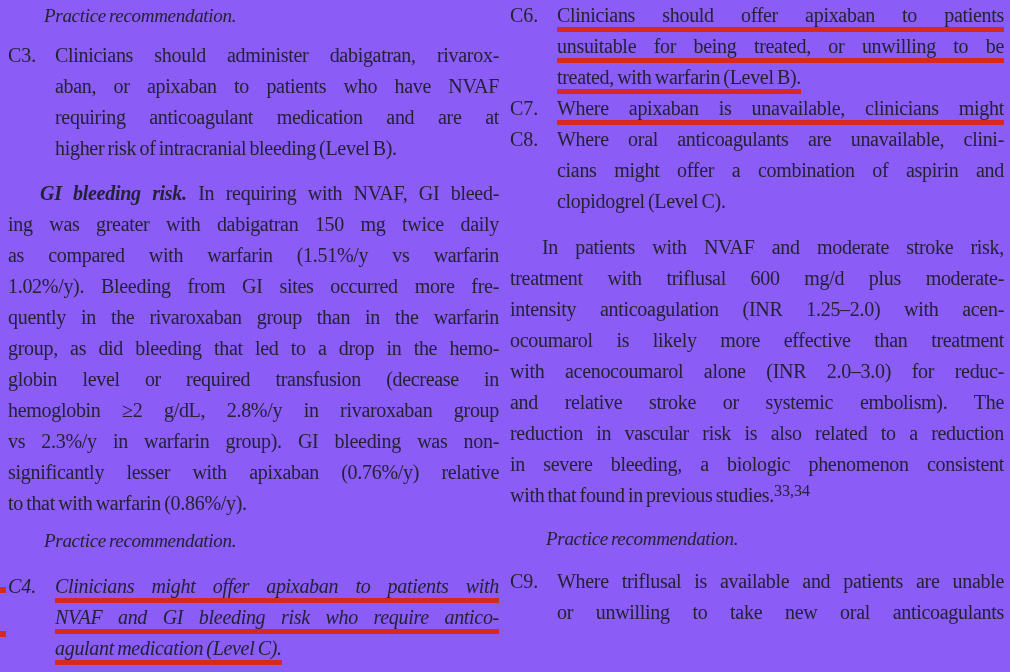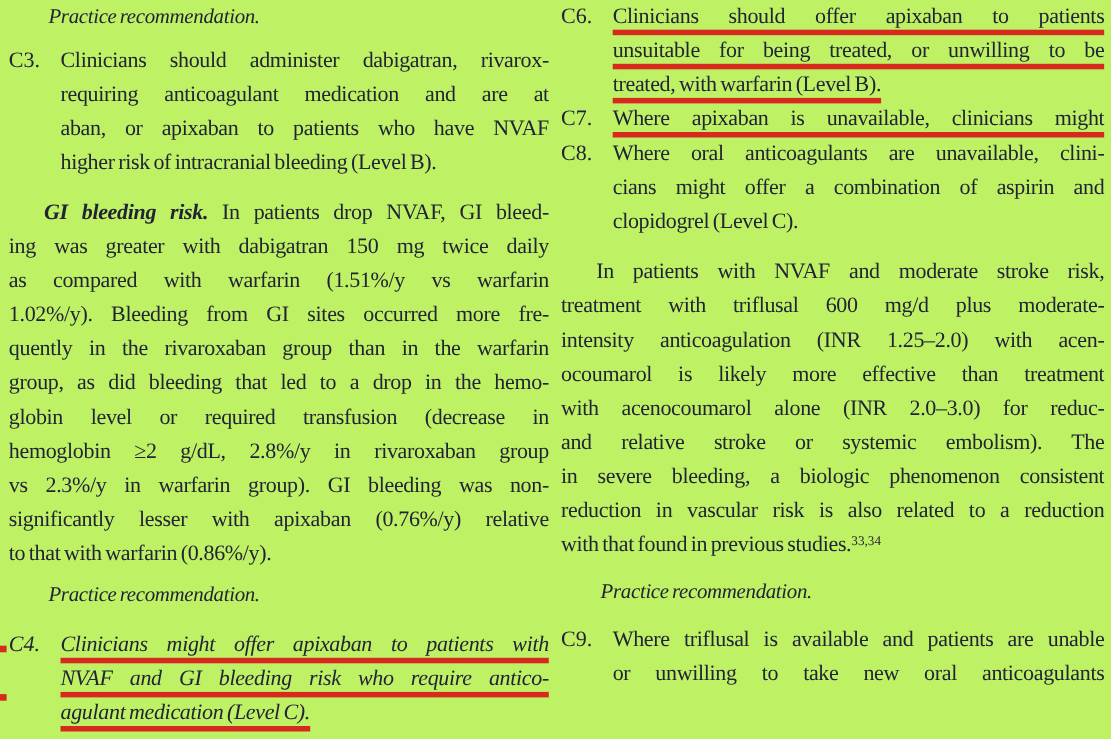--- a/index.html
+++ b/index.html
@@ -1,55 +1,55 @@
 <!DOCTYPE html>
 <html style="--ink: #232336; --red: #d8291f;"><head>
 <meta charset="utf-8">
 <style>
   * { margin:0; padding:0; box-sizing:border-box; }
   html,body { width:1010px; height:672px; overflow:hidden; background:#ffffff; }
   .page {
-    position:relative; width:1010px; height:672px; background:#bef264;
+    position:relative; width:1010px; height:672px; background:#8b5cf6;
     font-family:"Liberation Serif","DejaVu Serif",serif;
     color:var(--ink,#232336);
   }
   .col {
     position:absolute; top:0; height:672px; overflow:hidden;
     font-size:20px; line-height:31px; letter-spacing:-0.3px; word-spacing:-1.5px;
   }
   .col-left  { left:8px;   width:491px; }
   .col-right { left:510px; width:494px; }
   .practice { font-style:italic; padding-left:36px; font-size:19px; }
   .item { padding-left:47px; }
   .para { }
   .line { position:relative; }
   .line.just { text-align:justify; text-align-last:justify; }
   .line.indent { text-indent:32px; }
   .label { position:absolute; left:-47px; top:0; letter-spacing:0; }
   .body.u { border-bottom:5px solid var(--red,#d8291f); padding-bottom:1px; }
   .seg-lead { font-weight:bold; font-style:italic; }
-  .seg-sup { font-size:12px; vertical-align:6px; line-height:1; letter-spacing:0;margin-top:24px; }
+  .seg-sup { font-size:16px; vertical-align:6px; line-height:1; letter-spacing:0;margin-top:24px; }
   .edge-mark { position:absolute; width:6px; height:6px; background:var(--red,#d8291f); }
   .edge-mark.m1 { left:0; top:587px; }
   .edge-mark.m2 { left:0; top:631px; }
 </style>
 </head>
 <body>
 
 <div class="page">
   <div class="col col-left">
       <div class="block practice">Practice recommendation.</div>
       <div class="block item" style="margin-top: 9px;">
         <div class="line just"><span class="label">C3.</span><span class="body"><span class="seg-normal">Clinicians should administer dabigatran, rivarox-</span></span></div>
+        <div class="line just"><span class="body"><span class="seg-normal">aban, or apixaban to patients who have NVAF</span></span></div>
         <div class="line just"><span class="body"><span class="seg-normal">requiring anticoagulant medication and are at</span></span></div>
-        <div class="line just"><span class="body"><span class="seg-normal">aban, or apixaban to patients who have NVAF</span></span></div>
         <div class="line"><span class="body"><span class="seg-normal">higher risk of intracranial bleeding (Level B).</span></span></div>
       </div>
       <div class="block para" style="margin-top: 14px;">
-        <div class="line just indent"><span class="body"><span class="seg-lead">GI bleeding risk.</span><span class="seg-normal"> In patients drop NVAF, GI bleed-</span></span></div>
+        <div class="line just indent"><span class="body"><span class="seg-lead">GI bleeding risk.</span><span class="seg-normal"> In requiring with NVAF, GI bleed-</span></span></div>
         <div class="line just"><span class="body"><span class="seg-normal">ing was greater with dabigatran 150 mg twice daily</span></span></div>
         <div class="line just"><span class="body"><span class="seg-normal">as compared with warfarin (1.51%/y vs warfarin</span></span></div>
         <div class="line just"><span class="body"><span class="seg-normal">1.02%/y). Bleeding from GI sites occurred more fre-</span></span></div>
         <div class="line just"><span class="body"><span class="seg-normal">quently in the rivaroxaban group than in the warfarin</span></span></div>
         <div class="line just"><span class="body"><span class="seg-normal">group, as did bleeding that led to a drop in the hemo-</span></span></div>
         <div class="line just"><span class="body"><span class="seg-normal">globin level or required transfusion (decrease in</span></span></div>
         <div class="line just"><span class="body"><span class="seg-normal">hemoglobin ≥2 g/dL, 2.8%/y in rivaroxaban group</span></span></div>
         <div class="line just"><span class="body"><span class="seg-normal">vs 2.3%/y in warfarin group). GI bleeding was non-</span></span></div>
         <div class="line just"><span class="body"><span class="seg-normal">significantly lesser with apixaban (0.76%/y) relative</span></span></div>
         <div class="line"><span class="body"><span class="seg-normal">to that with warfarin (0.86%/y).</span></span></div>
@@ -75,22 +75,22 @@
         <div class="line just"><span class="body"><span class="seg-normal">cians might offer a combination of aspirin and</span></span></div>
         <div class="line"><span class="body"><span class="seg-normal">clopidogrel (Level C).</span></span></div>
       </div>
       <div class="block para" style="margin-top: 15px;">
         <div class="line just indent"><span class="body"><span class="seg-normal">In patients with NVAF and moderate stroke risk,</span></span></div>
         <div class="line just"><span class="body"><span class="seg-normal">treatment with triflusal 600 mg/d plus moderate-</span></span></div>
         <div class="line just"><span class="body"><span class="seg-normal">intensity anticoagulation (INR 1.25–2.0) with acen-</span></span></div>
         <div class="line just"><span class="body"><span class="seg-normal">ocoumarol is likely more effective than treatment</span></span></div>
         <div class="line just"><span class="body"><span class="seg-normal">with acenocoumarol alone (INR 2.0–3.0) for reduc-</span></span></div>
         <div class="line just"><span class="body"><span class="seg-normal">and relative stroke or systemic embolism). The</span></span></div>
+        <div class="line just"><span class="body"><span class="seg-normal">reduction in vascular risk is also related to a reduction</span></span></div>
         <div class="line just"><span class="body"><span class="seg-normal">in severe bleeding, a biologic phenomenon consistent</span></span></div>
-        <div class="line just"><span class="body"><span class="seg-normal">reduction in vascular risk is also related to a reduction</span></span></div>
         <div class="line"><span class="body"><span class="seg-normal">with that found in previous studies.</span><span class="seg-sup">33,34</span></span></div>
       </div>
       <div class="block practice" style="margin-top: 12px;">Practice recommendation.</div>
       <div class="block item" style="margin-top: 12px;">
         <div class="line just"><span class="label">C9.</span><span class="body"><span class="seg-normal">Where triflusal is available and patients are unable</span></span></div>
         <div class="line just"><span class="body"><span class="seg-normal">or unwilling to take new oral anticoagulants</span></span></div>
       </div>
     </div>
   <div class="edge-mark m1"></div>
   <div class="edge-mark m2"></div>

